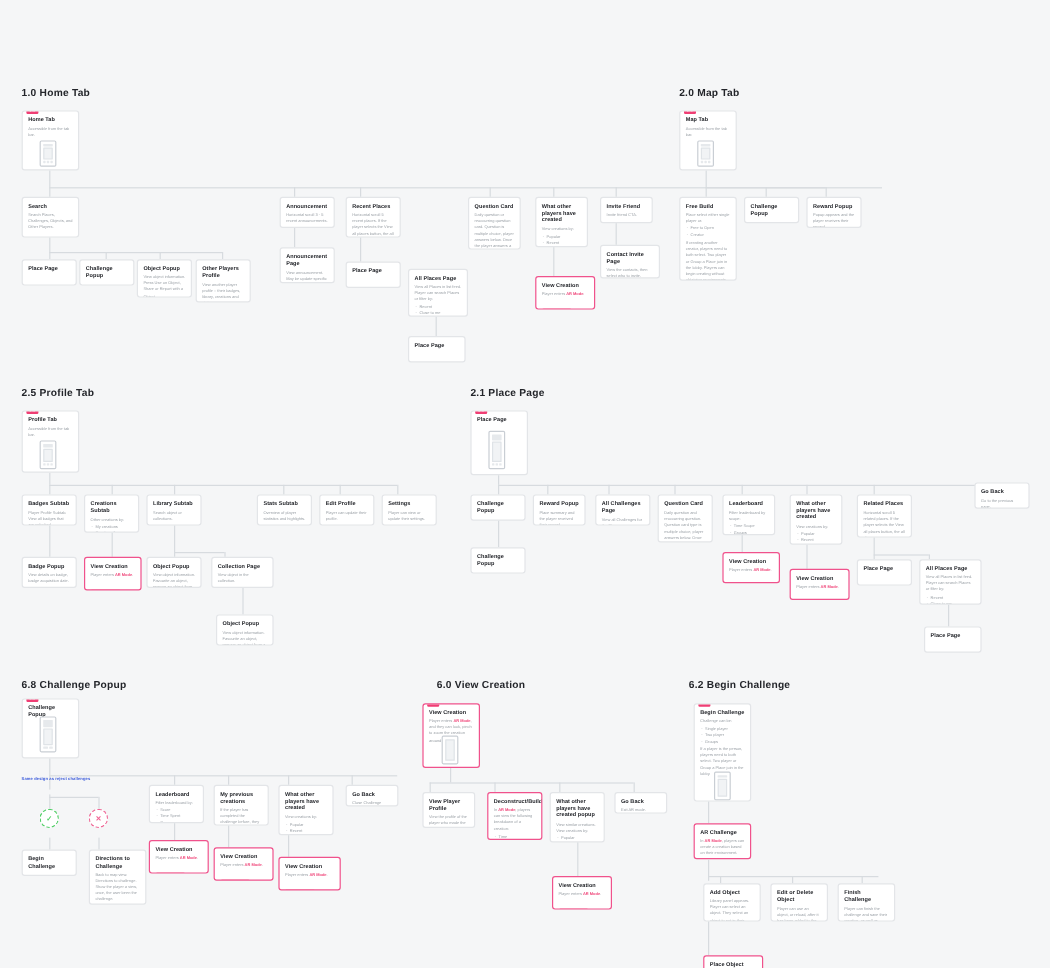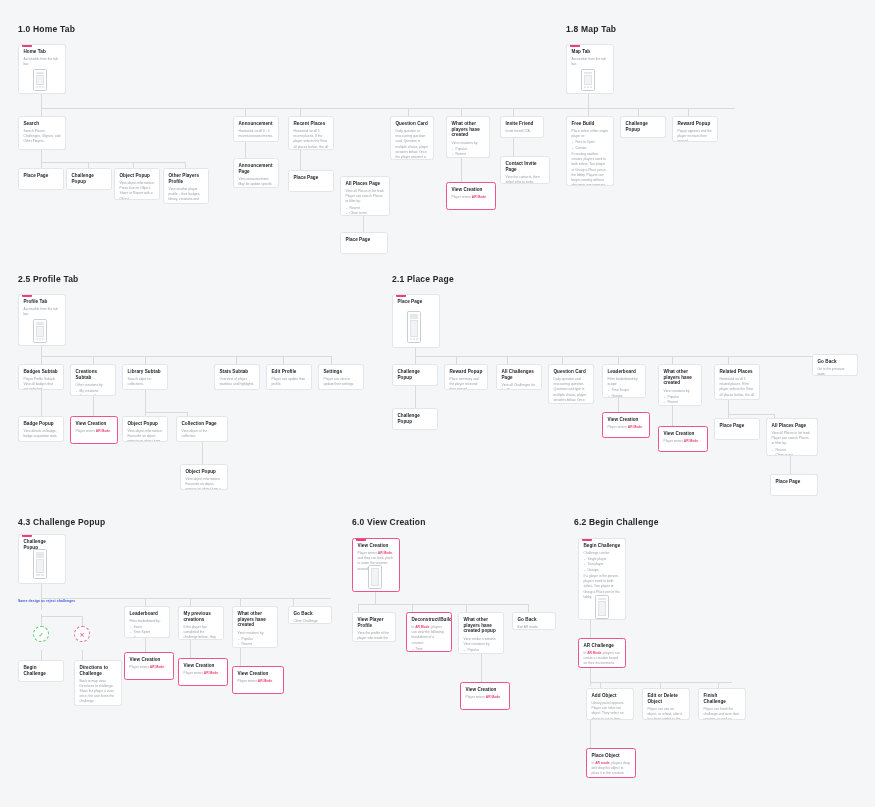--- a/index.html
+++ b/index.html
@@ -2,21 +2,21 @@
 <html><head>
 <meta charset="utf-8">
 <style>
   html,body{margin:0;padding:0;}
   body{
     width:875px;height:807px;background:#f5f6f7;
     font-family:"Liberation Sans",sans-serif;
     color:#2b2d31;-webkit-font-smoothing:antialiased;
     position:relative;overflow:hidden;
   }
-  .canvas{position:absolute;inset:0;}
+  .canvas{position:absolute;inset:0;margin-top:48px;}
   .section-title{
     position:absolute;font-size:8.5px;font-weight:700;letter-spacing:.2px;color:#23252a;
   }
   .card{
     position:absolute;background:#ffffff;border:1px solid #e3e5e8;border-radius:2.5px;
     box-sizing:border-box;padding:4px 4.5px 4px 4.5px;overflow:hidden;
   }
   .card.pink{border:1px solid #f0528c;}
   .card .badge{
     display:inline-block;background:#ef3e74;color:#fff;font-size:3.2px;font-weight:700;
@@ -63,25 +63,25 @@
   }
   .node.yes{border:1px dashed #51cf66;color:#51cf66;}
   .node.no{border:1px dashed #f06595;color:#f06595;}
 </style>
 </head>
 <body>
 
 <div class="canvas">
 
   <div class="section-title" style="left:18px;top:24px">1.0 Home Tab</div>
-  <div class="section-title" style="left:566px;top:24px">1.8 Map Tab</div>
+  <div class="section-title" style="left:566px;top:24px">2.0 Map Tab</div>
   <div class="section-title" style="left:18px;top:274px">2.5 Profile Tab</div>
   <div class="section-title" style="left:392px;top:274px">2.1 Place Page</div>
-  <div class="section-title" style="left:18px;top:517px">4.3 Challenge Popup</div>
-  <div class="section-title" style="left:352px;top:517px">6.0 View Creation</div>
+  <div class="section-title" style="left:18px;top:517px">6.8 Challenge Popup</div>
+  <div class="section-title" style="left:364px;top:517px">6.0 View Creation</div>
   <div class="section-title" style="left:574px;top:517px">6.2 Begin Challenge</div>
 
   <div class="ln v" style="left:41px;top:94px;height:14px"></div>
   <div class="ln h" style="left:41px;top:108px;width:694px"></div>
   <div class="ln v" style="left:41px;top:108px;height:8px"></div>
   <div class="ln v" style="left:245px;top:108px;height:8px"></div>
   <div class="ln v" style="left:300px;top:108px;height:8px"></div>
   <div class="ln v" style="left:408px;top:108px;height:8px"></div>
   <div class="ln v" style="left:461px;top:108px;height:8px"></div>
   <div class="ln v" style="left:513px;top:108px;height:8px"></div>

